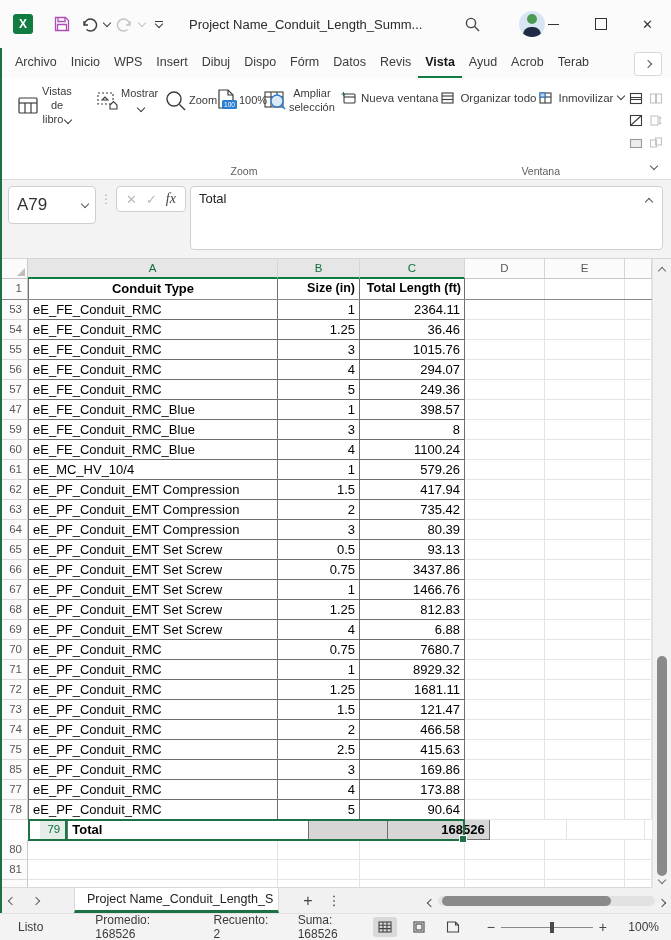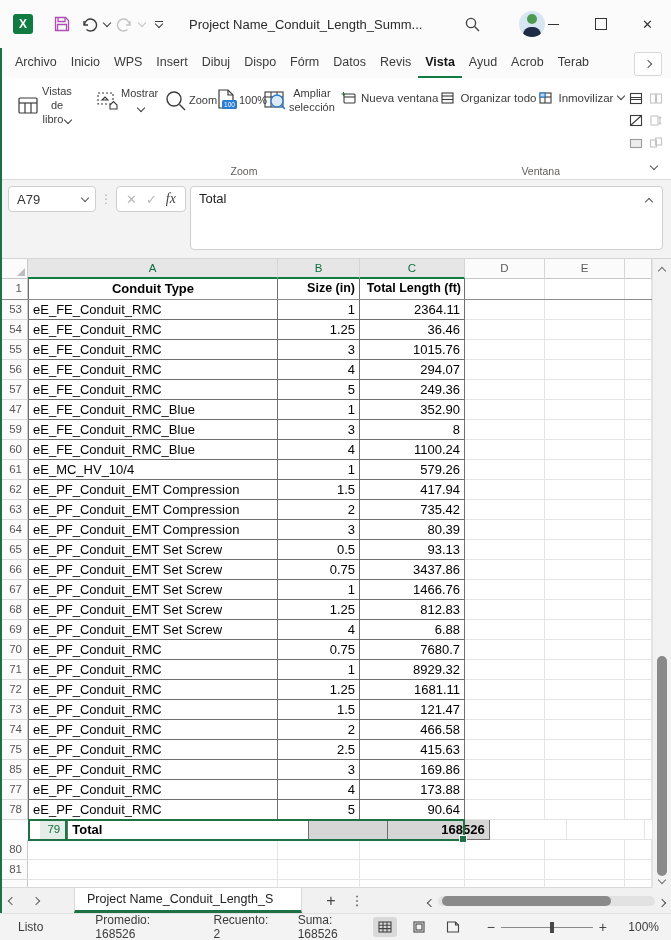--- a/index.html
+++ b/index.html
@@ -51,21 +51,21 @@
   .blabel .chev{margin-left:2px;color:#3b3b3b;}
   .w64{width:58px;} .w56{width:50px;} .w46{width:42px;} .w44{width:40px;} .w66{width:64px;} .w62{width:60px;} .w52{width:50px;}
   .vcol{display:flex;justify-content:flex-start;gap:2px;padding-top:5px;}
   .vrow{display:flex;align-items:center;gap:5px;font-size:11.5px;color:#3b3b3b;height:21px;white-space:nowrap;}
   .mini{display:grid;grid-template-columns:20px 20px;grid-auto-rows:22px;padding-top:5px;margin-left:2px;}
   .mini .mi{display:flex;align-items:center;justify-content:center;}
   .collapse-ribbon{position:absolute;right:14px;bottom:10px;color:#555;}
 
   
   .fbar{height:78px;background:#F3F3F3;display:flex;align-items:flex-start;padding:6px 8px 0 8px;box-sizing:border-box;gap:4px;}
-  .namebox{width:88px;height:26px;background:#fff;border:1px solid #CFCFCF;border-radius:4px;display:flex;align-items:center;font-size:13px;color:#333;padding-left:8px;box-sizing:border-box;}
+  .namebox{width:88px;height:38px;background:#fff;border:1px solid #CFCFCF;border-radius:4px;display:flex;align-items:center;font-size:17px;color:#333;padding-left:8px;box-sizing:border-box;}
   .namebox .chev{margin-left:auto;margin-right:7px;color:#555;}
   .fdots{color:#ABABAB;font-size:12px;line-height:26px;}
   .fxbox{height:26px;background:#fff;border:1px solid #CFCFCF;border-radius:4px;display:flex;align-items:center;gap:9px;padding:0 9px;box-sizing:border-box;}
   .fxbox .x{color:#B9B9B9;font-size:13px;}
   .fxbox .ck{color:#B9B9B9;font-size:13px;}
   .fxbox .fx{font-family:"Liberation Serif",serif;font-style:italic;font-size:14px;color:#444;}
   .finput{flex:1;height:64px;background:#fff;border:1px solid #CFCFCF;border-radius:4px;font-size:13px;color:#222;padding:4px 8px;box-sizing:border-box;position:relative;}
   .finput .chev{position:absolute;right:10px;top:9px;color:#555;}
 
   
@@ -93,21 +93,21 @@
   .fill-handle{position:absolute;left:459px;bottom:-3px;width:6px;height:6px;background:#1E7145;border:1px solid #fff;z-index:6;}
   .part{height:8px;overflow:hidden;}
   .vscroll{position:absolute;right:0;top:0;width:19px;height:629px;background:#F2F2F2;border-left:1px solid #E3E3E3;box-sizing:border-box;z-index:10;}
   .varr{position:absolute;left:0;width:100%;display:flex;justify-content:center;color:#6E6E6E;}
   .varr.t{top:5px;} .varr.b{bottom:5px;}
   .vthumb{position:absolute;left:4px;width:10px;top:397px;height:220px;background:#8A8A8A;border-radius:6px;}
 
   
   .tabbar{height:26px;background:#F1F1F1;display:flex;align-items:stretch;position:relative;border-top:1px solid #D9D9D9;box-sizing:border-box;}
   .snav{display:flex;align-items:center;color:#5f5f5f;padding:0 9px;}
-  .sheettab{margin-left:26px;width:228px;background:#fff;border-left:1px solid #D9D9D9;border-right:1px solid #D9D9D9;border-bottom:3px solid #1E7145;display:flex;align-items:center;padding:0 12px;font-size:12.5px;color:#222;white-space:nowrap;overflow:hidden;box-sizing:border-box;}
+  .sheettab{margin-left:26px;width:205px;background:#fff;border-left:1px solid #D9D9D9;border-right:1px solid #D9D9D9;border-bottom:3px solid #1E7145;display:flex;align-items:center;padding:0 12px;font-size:12.5px;color:#222;white-space:nowrap;overflow:hidden;box-sizing:border-box;}
   .addsheet{display:flex;align-items:center;justify-content:center;width:30px;margin-left:14px;color:#444;font-size:16px;}
   .sheetmenu{display:flex;align-items:center;justify-content:center;width:22px;color:#444;font-size:13px;}
   .hscroll{position:absolute;left:428px;right:6px;top:7px;height:11px;display:flex;align-items:center;gap:4px;}
   .hthumb-track{flex:1;height:10px;background:#E2E2E2;border-radius:5px;position:relative;}
   .hthumb{position:absolute;left:4px;top:0;height:10px;width:78%;background:#8A8A8A;border-radius:5px;}
   .harr{color:#505050;}
 
   
   .statusbar{height:27px;background:#F3F3F3;border-top:1px solid #E1E1E1;display:flex;align-items:center;font-size:12px;color:#3b3b3b;box-sizing:border-box;}
   .sb-mode{margin-left:18px;}
@@ -467,21 +467,21 @@
           <div class="cell col-B tableb num">5</div>
           <div class="cell col-C tableb num">249.36</div>
           <div class="cell col-D lite"></div>
           <div class="cell col-E lite"></div>
           <div class="cell col-F lite"></div>
         </div>
         <div class="grow">
           <div class="rn">47</div>
           <div class="cell col-A tableb first">eE_FE_Conduit_RMC_Blue</div>
           <div class="cell col-B tableb num">1</div>
-          <div class="cell col-C tableb num">352.90</div>
+          <div class="cell col-C tableb num">398.57</div>
           <div class="cell col-D lite"></div>
           <div class="cell col-E lite"></div>
           <div class="cell col-F lite"></div>
         </div>
         <div class="grow">
           <div class="rn">59</div>
           <div class="cell col-A tableb first">eE_FE_Conduit_RMC_Blue</div>
           <div class="cell col-B tableb num">3</div>
           <div class="cell col-C tableb num">8</div>
           <div class="cell col-D lite"></div>

